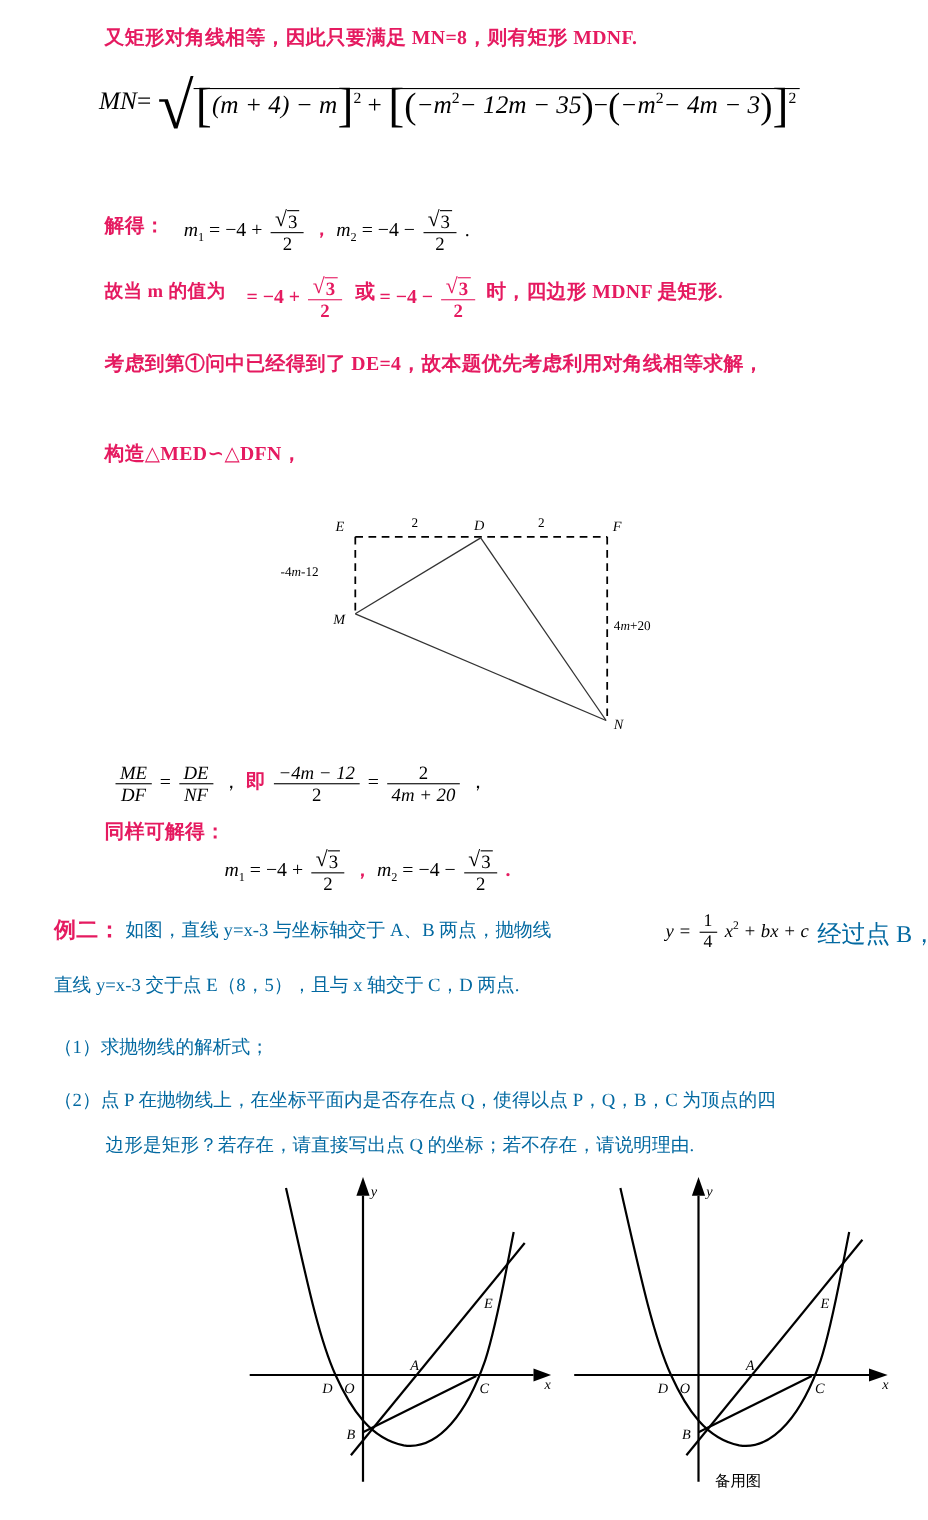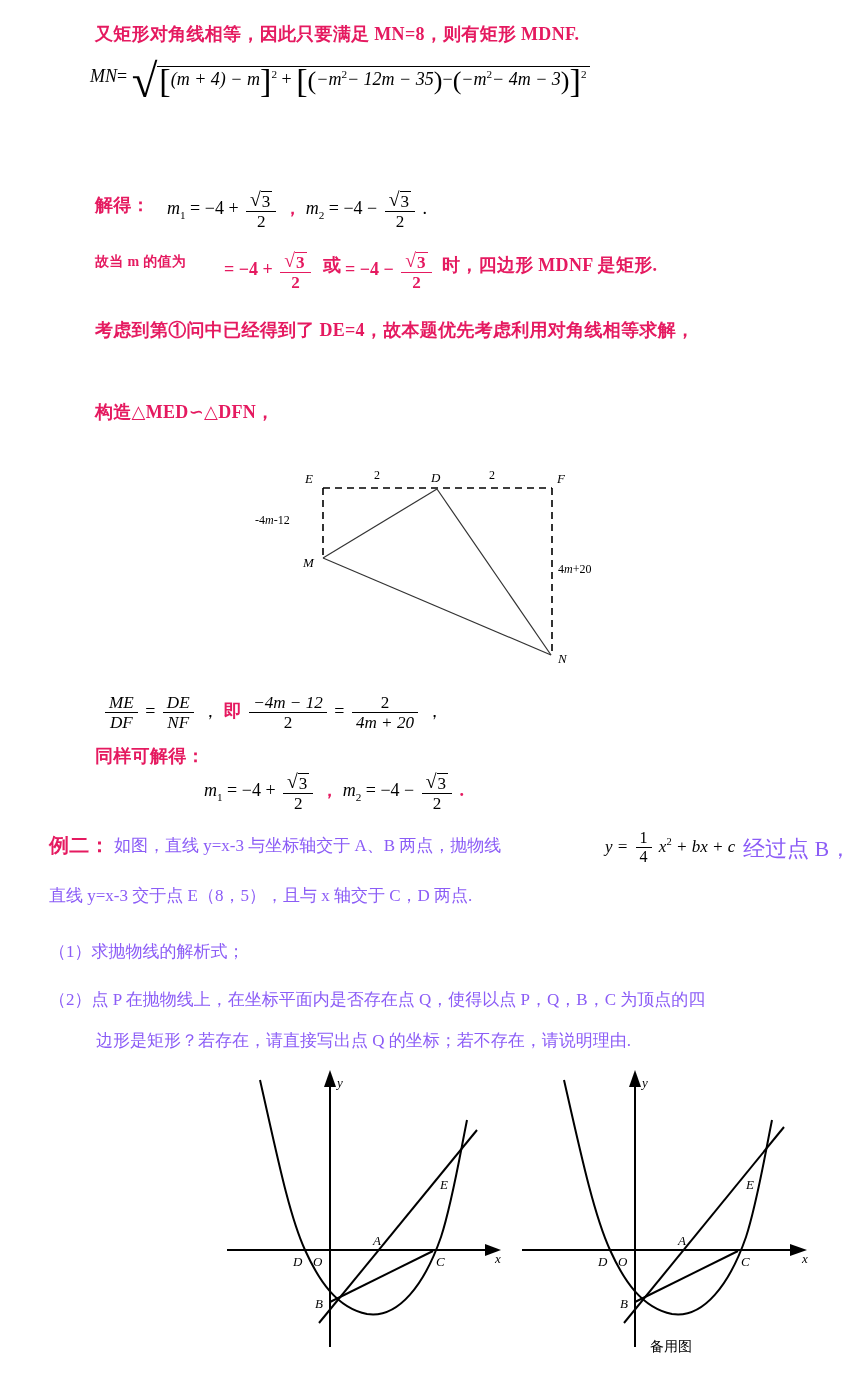--- a/index.html
+++ b/index.html
@@ -20,21 +20,21 @@
   .redline {
     position: absolute;
     color: #E51A60;
     font-weight: bold;
     font-size: 17px;
     letter-spacing: 0.3px;
     white-space: nowrap;
   }
   .blackline {
     position: absolute;
-    color: #8b5cf6;
+    color: #0369a1;
     font-size: 17px;
     white-space: nowrap;
   }
   .mi { font-style: italic; font-family: "Liberation Serif", serif; }
 
   
   .math {
     position: absolute;
     font-family: "Liberation Serif", "DejaVu Serif", serif;
     font-size: 18px;
@@ -90,21 +90,21 @@
   .lbln { font-family: "Liberation Serif", serif; font-size: 12px; fill:#000; }
   .cap { font-family: "Liberation Sans", sans-serif; font-size: 14px; fill:#000; }
 </style>
 </head>
 <body>
 
 <div class="page">
 
   <div class="redline" style="left:63px; top:22px; font-size:18px;">又矩形对角线相等，因此只要满足 MN=8，则有矩形 MDNF.</div>
 
-  <div class="math" style="left:58px; top:64px; font-size:18px;">
+  <div class="math" style="left:58px; top:76px; font-size:23px;">
     <span class="mi">MN</span><span>=</span>
     <span class="radwrap bigrad">
       <span class="radsym">√</span><span class="radbody">
         <span class="bigbr">[</span><span class="mi">(m + 4) − m</span><span class="bigbr">]</span><sup class="expn">2</sup>
         <span>+</span>
         <span class="bigbr">[</span><span class="medbr">(</span><span class="mi">−m</span><sup class="expn">2</sup><span class="mi">− 12m − 35</span><span class="medbr">)</span><span>−</span><span class="medbr">(</span><span class="mi">−m</span><sup class="expn">2</sup><span class="mi">− 4m − 3</span><span class="medbr">)</span><span class="bigbr">]</span><sup class="expn">2</sup>
       </span>
     </span>
   </div>
 
@@ -121,21 +121,21 @@
     <span class="redline" style="position:relative;left:0;top:0;">，</span>
     <span class="mi">m</span><sub class="idx">2</sub>
     <span>= −4 −</span>
     <span class="frac">
       <span class="num"><span class="sqrt3"><span class="radsym">√</span><span class="radbody">3</span></span></span>
       <span class="den">2</span>
     </span>
     <span>.</span>
   </div>
 
-  <div class="redline" style="left:63px; top:253px; font-size:14px;">故当 m 的值为</div>
+  <div class="redline" style="left:63px; top:253px; font-size:17px;">故当 m 的值为</div>
 
   <div class="math" style="left:192px; top:251px; font-size:18px; color:#E51A60; font-weight:bold;">
     <span>= −4 +</span>
     <span class="frac">
       <span class="num" style="border-bottom-color:#E51A60;"><span class="sqrt3"><span class="radsym">√</span><span class="radbody" style="border-top-color:#E51A60;">3</span></span></span>
       <span class="den">2</span>
     </span>
   </div>
 
   <div class="redline" style="left:291px; top:253px; font-size:18px;">或</div>

